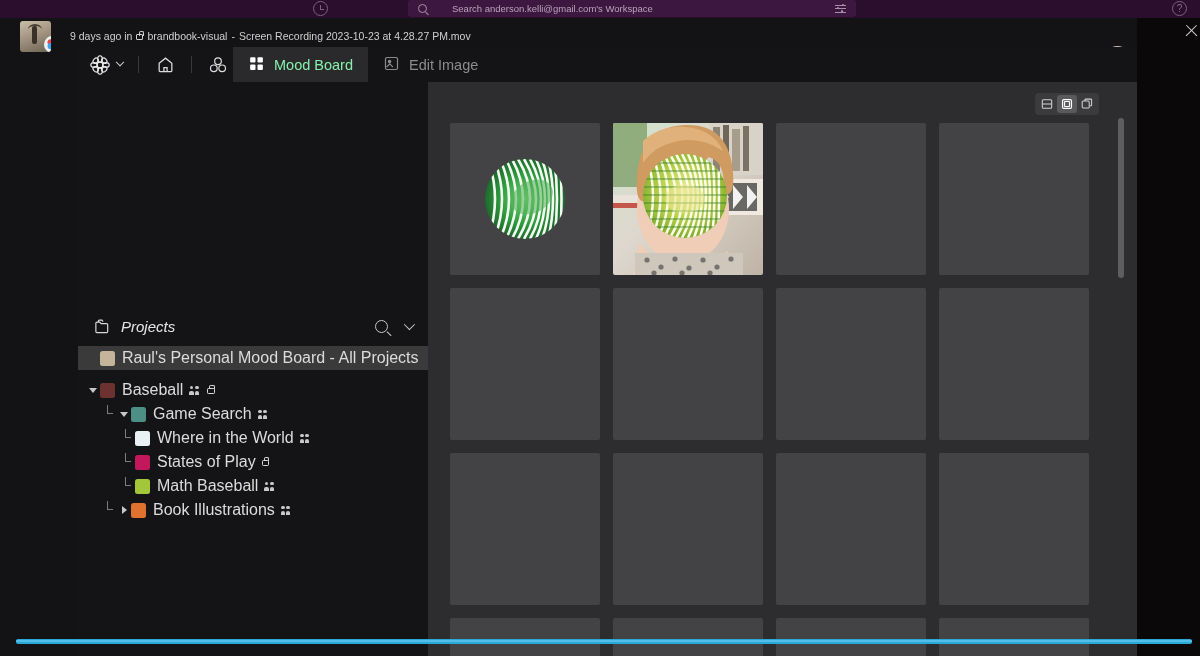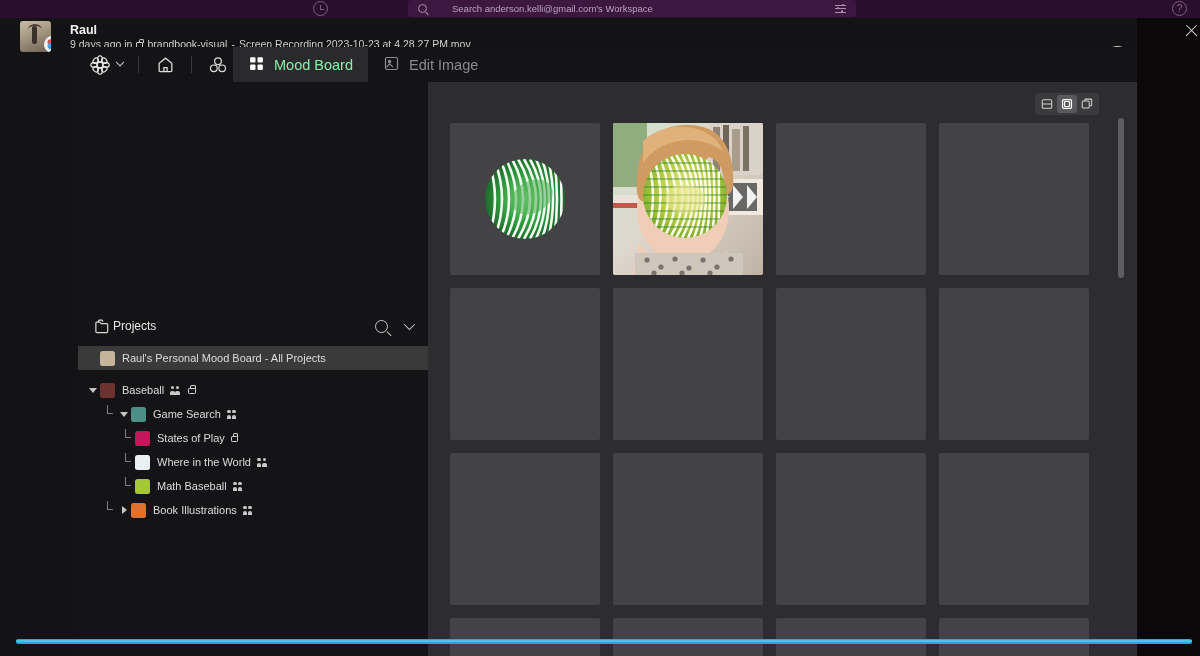--- a/index.html
+++ b/index.html
@@ -215,40 +215,40 @@
   .prompt-send {
     position: absolute; right: 14px; bottom: 13px; width: 64px; height: 36px;
     background: #0a0a0a; border-radius: 6px; cursor: pointer;
     display: flex; align-items: center; justify-content: center;
   }
   .proj-header {
     position: absolute; left: 0; top: 228px; width: 350px; height: 32px;
     display: flex; align-items: center; padding: 0 16px 0 16px;
   }
   .proj-header .folder-ic { width: 17px; height: 14px; position: relative; flex: none; }
-  .proj-title { font-size: 12px; color: #e6e6e6; margin-left: 2px; }
+  .proj-title { font-size: 15px; color: #e6e6e6; margin-left: 10px; font-style: italic; }
   .proj-header .spacer { flex: 1; }
   .proj-srch {
     width: 13px; height: 13px; border: 1.4px solid #c7c7c7; border-radius: 50%;
     position: relative; margin-right: 16px; cursor: pointer; flex: none;
   }
   .proj-srch:after {
     content: ""; position: absolute; right: -4px; bottom: -2.5px;
     width: 5.5px; height: 1.4px; background: #c7c7c7; transform: rotate(45deg);
   }
   .proj-chevd {
     width: 8px; height: 8px; border-right: 1.5px solid #c7c7c7;
     border-bottom: 1.5px solid #c7c7c7; transform: rotate(45deg) translateY(-2px);
     cursor: pointer; flex: none;
   }
 
   .tree { position: absolute; left: 0; top: 264px; width: 350px; }
   .tree-row {
     display: flex; align-items: center; height: 24px; cursor: pointer;
-    font-size: 11px; color: #dcdcdc; white-space: nowrap;
+    font-size: 16px; color: #dcdcdc; white-space: nowrap;
   }
   .tree-row.selected { background: #3a3a3a; }
   .tree-row.gap { margin-top: 8px; }
   .tw { width: 14px; height: 24px; display: flex; align-items: center; justify-content: center; flex: none; }
   .tri-d { width: 0; height: 0; border-left: 4px solid transparent; border-right: 4px solid transparent; border-top: 5px solid #c6c6c6; }
   .tri-r { width: 0; height: 0; border-top: 4px solid transparent; border-bottom: 4px solid transparent; border-left: 5px solid #c6c6c6; }
   .elbow {
     width: 13px; height: 24px; position: relative; flex: none;
   }
   .elbow:before {
@@ -373,21 +373,20 @@
       <div class="fc-badge">
         <svg width="13" height="13" viewBox="0 0 13 13">
           <circle cx="4.6" cy="4.3" r="3.1" fill="#e8484a"></circle>
           <circle cx="8.4" cy="4.3" r="3.1" fill="#f7b500"></circle>
           <circle cx="4.6" cy="8.1" r="3.1" fill="#3ba4f0"></circle>
           <circle cx="8.4" cy="8.1" r="3.1" fill="#45c268"></circle>
         </svg>
       </div>
     </div>
     <div class="fc-text">
-      <div class="fc-name">Raul</div>
       <div class="fc-meta">
         <span>9 days ago in</span>
         <span class="lock-s"></span>
         <span>brandbook-visual</span>
         <span>-</span>
         <span>Screen Recording 2023-10-23 at 4.28.27 PM.mov</span>
       </div>
     </div>
   </div>
 
@@ -499,33 +498,33 @@
         <span class="pic" style="background:#4e8f85"></span>
         <span class="tree-lbl">Game Search</span>
         <span class="ppl-ic">
             <i></i>
             <i></i>
           </span>
       </div>
 
       <div class="tree-row" style="padding-left:44px">
         <span class="elbow"></span>
+        <span class="pic" style="background:#e9f1f5"></span>
+        <span class="tree-lbl">Where in the World</span>
+        <span class="ppl-ic">
+            <i></i>
+            <i></i>
+          </span>
+      </div>
+
+      <div class="tree-row" style="padding-left:44px">
+        <span class="elbow"></span>
         <span class="pic" style="background:#c2185b"></span>
         <span class="tree-lbl">States of Play</span>
         <span class="lock-ic"></span>
-      </div>
-
-      <div class="tree-row" style="padding-left:44px">
-        <span class="elbow"></span>
-        <span class="pic" style="background:#e9f1f5"></span>
-        <span class="tree-lbl">Where in the World</span>
-        <span class="ppl-ic">
-            <i></i>
-            <i></i>
-          </span>
       </div>
 
       <div class="tree-row" style="padding-left:44px">
         <span class="elbow"></span>
         <span class="pic" style="background:#a4c639"></span>
         <span class="tree-lbl">Math Baseball</span>
         <span class="ppl-ic">
             <i></i>
             <i></i>
           </span>

